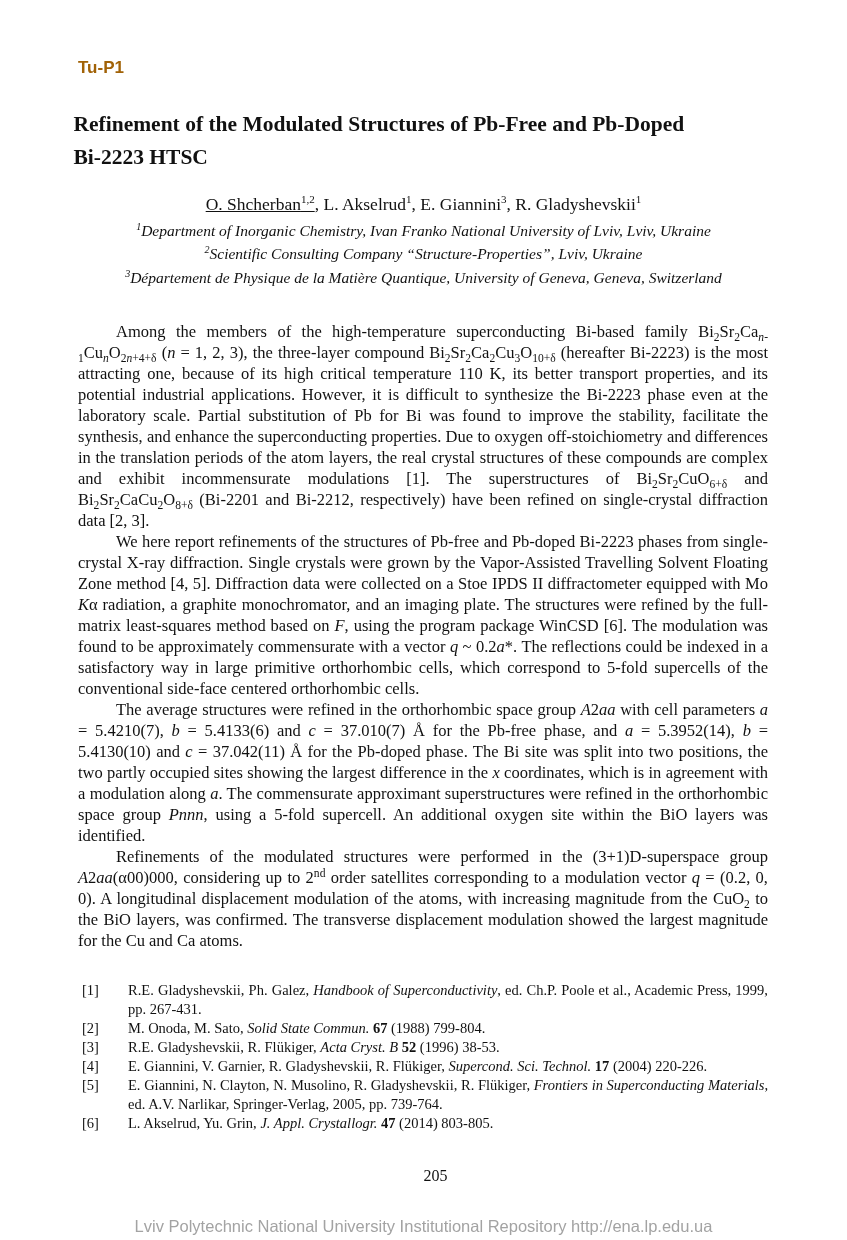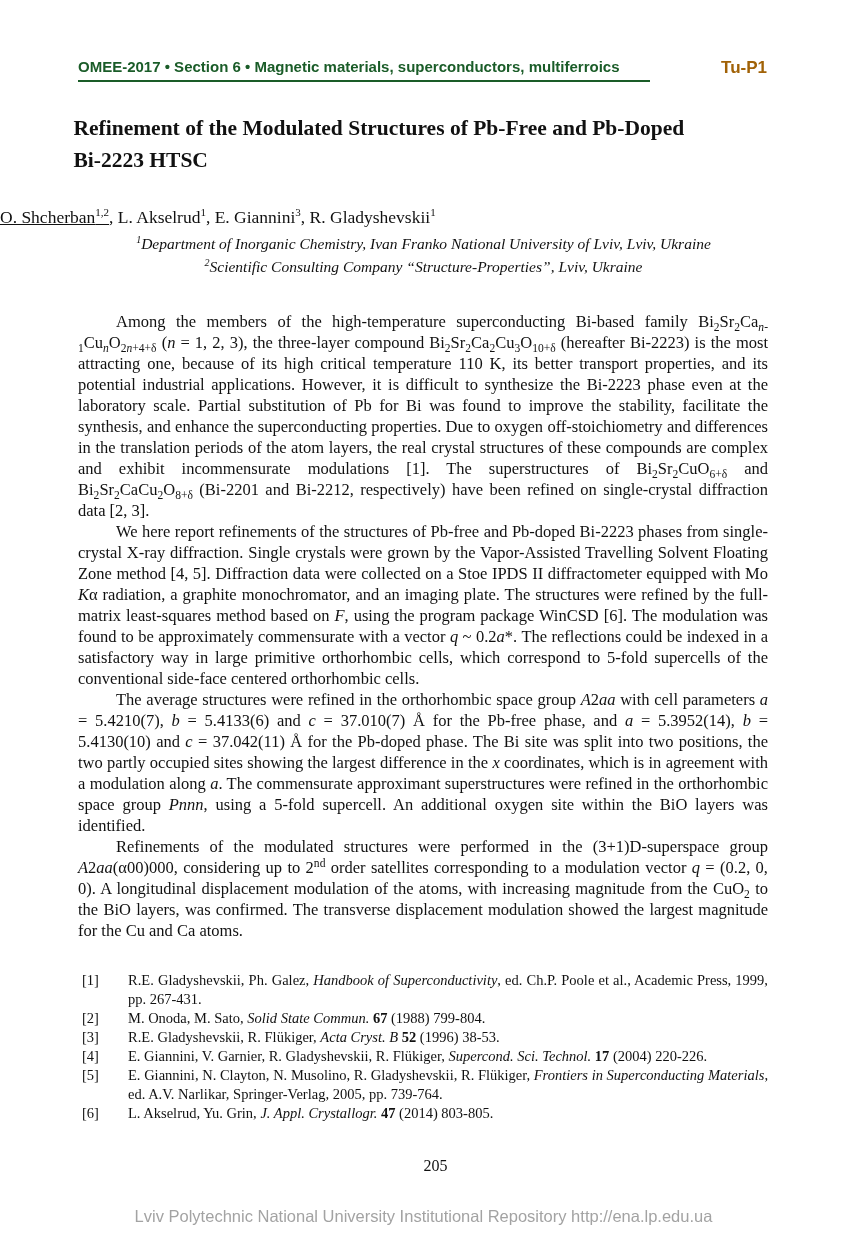--- a/index.html
+++ b/index.html
@@ -29,21 +29,21 @@
   }
   .header-right{
     color:#a16207;font-weight:bold;font-size:17px;line-height:1.2;
   }
   
   .title{
     margin:30px auto 0;max-width:700px;text-align:left;
     font-size:21.5px;font-weight:bold;line-height:1.5;
   }
   .authors{
-    margin-top:30px;text-align:left;font-size:17.5px;
+    margin-top:20px;text-align:center;font-size:17.5px;
   }
   .authors sup{font-size:11px;}
   .affiliations{
     margin-top:4px;text-align:center;font-style:italic;
     font-size:15.5px;line-height:1.5;
   }
   .affiliations sup{font-size:10px;font-style:italic;}
   
   .body-text{
     margin:32px 79px 0 78px;
@@ -69,31 +69,31 @@
     font-family:"Liberation Sans","DejaVu Sans",sans-serif;
     font-size:16.5px;color:var(--watermark_gray);
   }
 </style>
 </head>
 <body>
 
 <div class="page">
 
   <div class="header">
-    <div class="header-left">OMEE-2017 • Section 6 • Magnetic materials, superconductors, multiferroics</div>
     <div class="header-right">Tu-P1</div>
   </div>
 
   <h1 class="title">Refinement of the Modulated Structures of Pb-Free and Pb-Doped<br>Bi-2223 HTSC</h1>
 
   <div class="authors"><u>O. Shcherban<sup>1,2</sup></u>, L. Akselrud<sup>1</sup>, E. Giannini<sup>3</sup>, R. Gladyshevskii<sup>1</sup></div>
 
   <div class="affiliations">
     <div><sup>1</sup>Department of Inorganic Chemistry, Ivan Franko National University of Lviv, Lviv, Ukraine</div>
     <div><sup>2</sup>Scientific Consulting Company “Structure-Properties”, Lviv, Ukraine</div>
+    <div><sup>3</sup>Département de Physique de la Matière Quantique, University of Geneva, Geneva, Switzerland</div>
   </div>
 
   <div class="body-text">
     <p>Among the members of the high-temperature superconducting Bi-based family Bi<sub>2</sub>Sr<sub>2</sub>Ca<sub><i>n</i>-1</sub>Cu<sub><i>n</i></sub>O<sub>2<i>n</i>+4+δ</sub> (<i>n</i> = 1, 2, 3), the three-layer compound Bi<sub>2</sub>Sr<sub>2</sub>Ca<sub>2</sub>Cu<sub>3</sub>O<sub>10+δ</sub> (hereafter Bi-2223) is the most attracting one, because of its high critical temperature 110 K, its better transport properties, and its potential industrial applications. However, it is difficult to synthesize the Bi-2223 phase even at the laboratory scale. Partial substitution of Pb for Bi was found to improve the stability, facilitate the synthesis, and enhance the superconducting properties. Due to oxygen off-stoichiometry and differences in the translation periods of the atom layers, the real crystal structures of these compounds are complex and exhibit incommensurate modulations [1]. The superstructures of Bi<sub>2</sub>Sr<sub>2</sub>CuO<sub>6+δ</sub> and Bi<sub>2</sub>Sr<sub>2</sub>CaCu<sub>2</sub>O<sub>8+δ</sub> (Bi-2201 and Bi-2212, respectively) have been refined on single-crystal diffraction data [2, 3].</p>
     <p>We here report refinements of the structures of Pb-free and Pb-doped Bi-2223 phases from single-crystal X-ray diffraction. Single crystals were grown by the Vapor-Assisted Travelling Solvent Floating Zone method [4, 5]. Diffraction data were collected on a Stoe IPDS II diffractometer equipped with Mo <i>K</i>α radiation, a graphite monochromator, and an imaging plate. The structures were refined by the full-matrix least-squares method based on <i>F</i>, using the program package WinCSD [6]. The modulation was found to be approximately commensurate with a vector <i>q</i> ~ 0.2<i>a</i>*. The reflections could be indexed in a satisfactory way in large primitive orthorhombic cells, which correspond to 5-fold supercells of the conventional side-face centered orthorhombic cells.</p>
     <p>The average structures were refined in the orthorhombic space group <i>A</i>2<i>aa</i> with cell parameters <i>a</i> = 5.4210(7), <i>b</i> = 5.4133(6) and <i>c</i> = 37.010(7) Å for the Pb-free phase, and <i>a</i> = 5.3952(14), <i>b</i> = 5.4130(10) and <i>c</i> = 37.042(11) Å for the Pb-doped phase. The Bi site was split into two positions, the two partly occupied sites showing the largest difference in the <i>x</i> coordinates, which is in agreement with a modulation along <i>a</i>. The commensurate approximant superstructures were refined in the orthorhombic space group <i>Pnnn</i>, using a 5-fold supercell. An additional oxygen site within the BiO layers was identified.</p>
     <p>Refinements of the modulated structures were performed in the (3+1)D-superspace group <i>A</i>2<i>aa</i>(α00)000, considering up to 2<sup>nd</sup> order satellites corresponding to a modulation vector <i>q</i> = (0.2, 0, 0). A longitudinal displacement modulation of the atoms, with increasing magnitude from the CuO<sub>2</sub> to the BiO layers, was confirmed. The transverse displacement modulation showed the largest magnitude for the Cu and Ca atoms.</p>
   </div>
 
   <div class="references">

